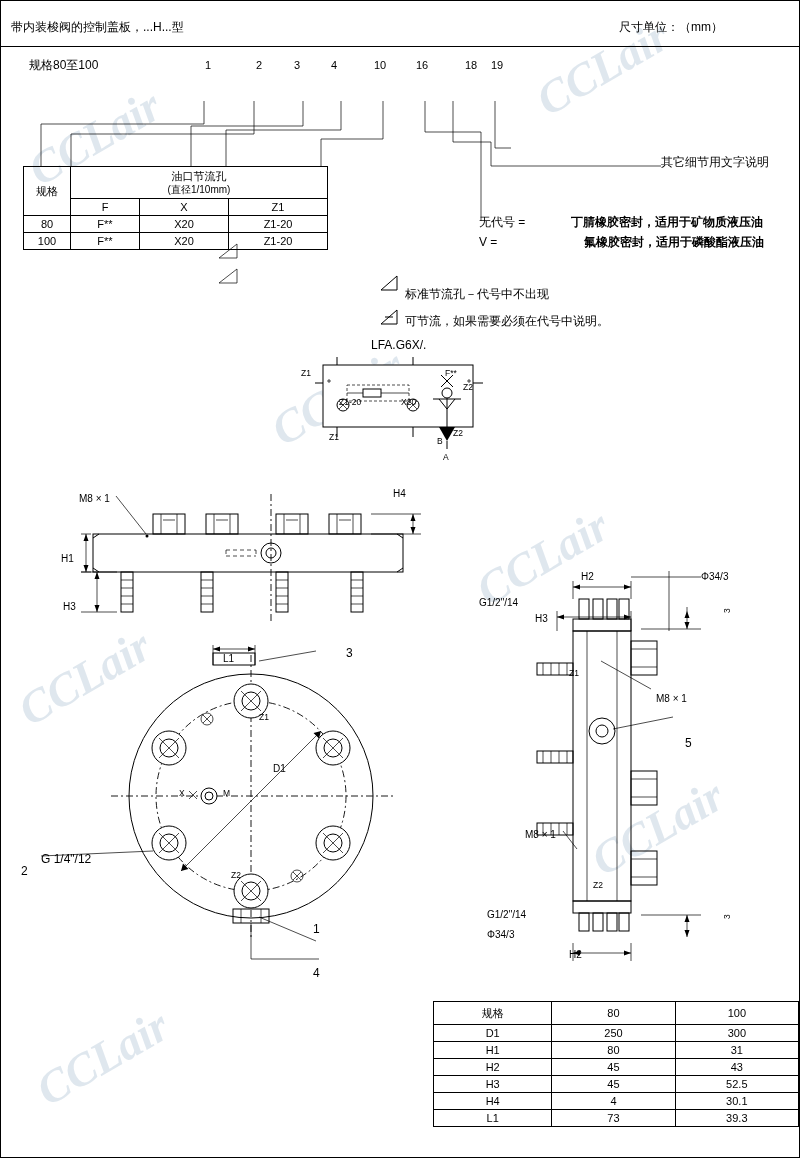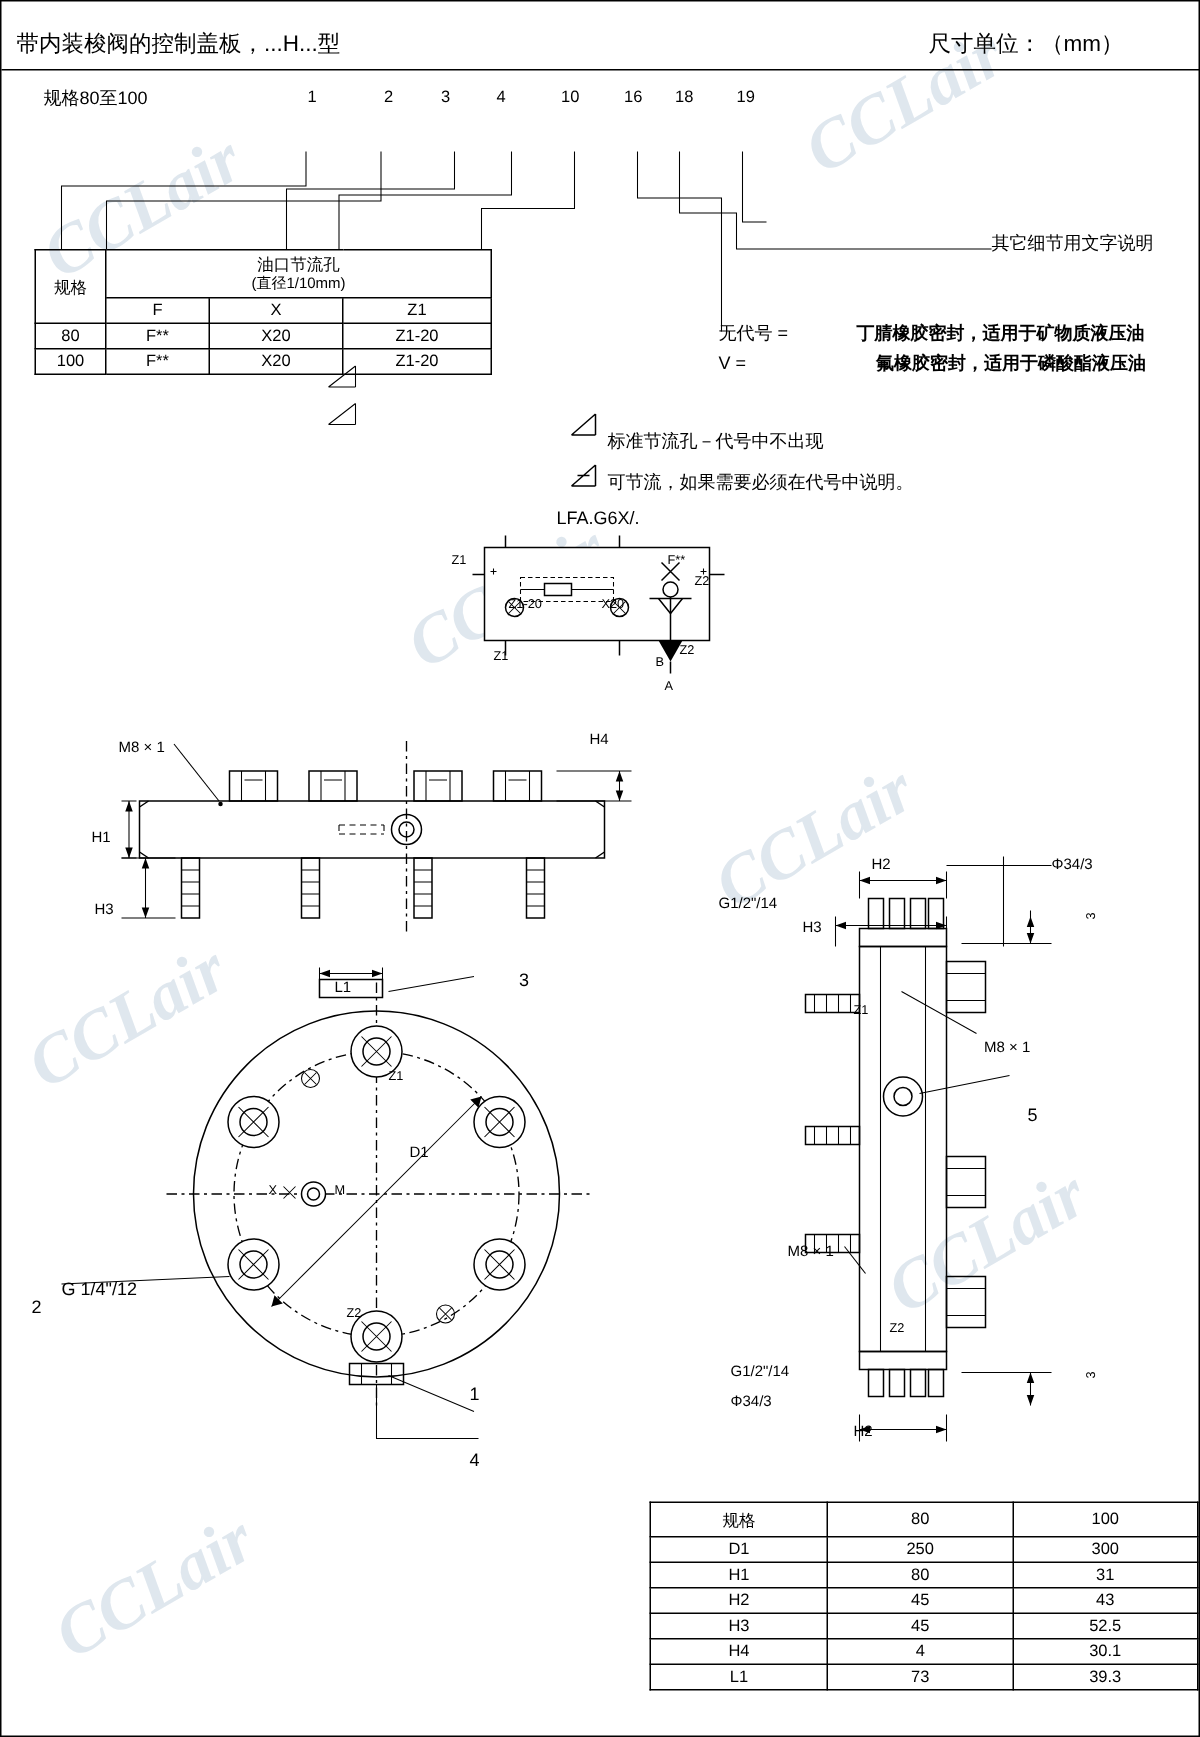--- a/index.html
+++ b/index.html
@@ -8,21 +8,21 @@
     background:#fff;
     font-family:"Liberation Sans","DejaVu Sans",sans-serif;
     color:#000;
     overflow:hidden;
   }
   .page{position:absolute;inset:0;border:1px solid #000;box-sizing:border-box;}
   .abs{position:absolute;}
   .txt{font-size:12px;line-height:1.15;white-space:nowrap;}
   .txt-sm{font-size:10px;line-height:1.1;white-space:nowrap;}
   .txt-xs{font-size:8.5px;line-height:1.1;white-space:nowrap;}
-  .hdr{font-size:15px;}
+  .hdr{font-size:12px;}
   .rule{position:absolute;background:#000;}
   .h1px{height:1px;}
 
   
   .wm{
     position:absolute;
     font-family:"Liberation Serif","DejaVu Serif",serif;
     font-size:46px;font-weight:bold;font-style:italic;
     color:rgba(150,175,200,0.30);
     transform:rotate(-30deg);
@@ -66,21 +66,21 @@
 
   <div class="abs txt" style="left:28px;top:58px;">规格80至100</div>
 
   <div class="abs numrow" style="left:170px;top:58px;width:350px;height:14px;">
     <span style="left:34px;">1</span>
     <span style="left:85px;">2</span>
     <span style="left:123px;">3</span>
     <span style="left:160px;">4</span>
     <span style="left:203px;">10</span>
     <span style="left:245px;">16</span>
-    <span style="left:279px;text-align:right;">18</span>
+    <span style="left:294px;text-align:right;">18</span>
     <span style="left:320px;">19</span>
   </div>
 
 
   <svg class="abs" style="left:0px;top:95px;" width="800" height="90">
     <path class="thin" d="M203,5 L203,28 L40,28 L40,70"></path>
     <path class="thin" d="M253,5 L253,38 L70,38 L70,70"></path>
     <path class="thin" d="M302,5 L302,30 L190,30 L190,70"></path>
     <path class="thin" d="M340,5 L340,34 L225,34 L225,70"></path>
     <path class="thin" d="M382,5 L382,43 L320,43 L320,70"></path>

